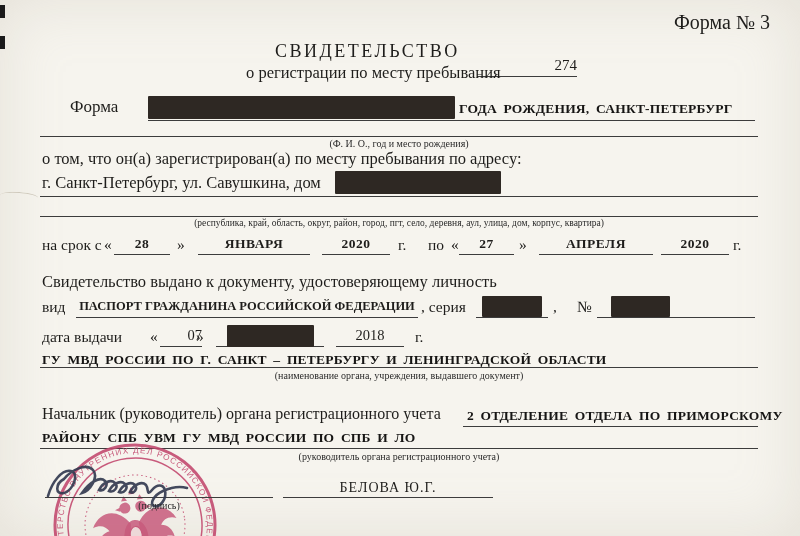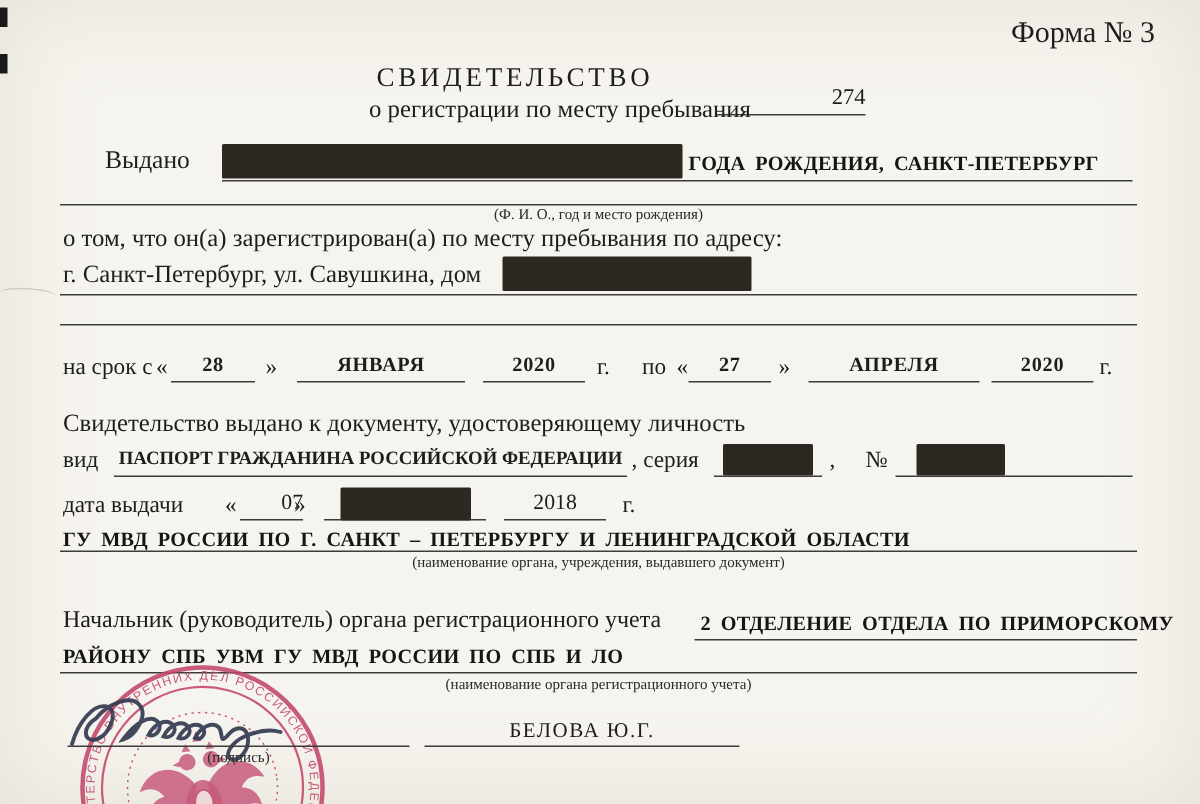--- a/index.html
+++ b/index.html
@@ -15,21 +15,21 @@
   .t15{font-size:15.5px;}
   .cap{font-size:10px;color:#2a2a2a;text-align:center;}
   .cap9{font-size:9.5px;color:#2a2a2a;text-align:center;}
   .boldup{font-weight:bold;font-size:13.5px;letter-spacing:.2px;word-spacing:3px;color:#161514;}
   .hline{position:absolute;height:0;border-top:1.4px solid #3c3c3c;}
   .cell{position:absolute;border-bottom:1.4px solid #3c3c3c;text-align:center;}
   .cell b{font-size:13.5px;letter-spacing:.5px;}
   .cell .reg{font-size:14.5px;font-weight:normal;}
   .bar{position:absolute;background:#2e2823;border-radius:1px;}
   .quote{font-size:15.5px;}
-  .title{font-size:18px;letter-spacing:2.5px;}
+  .title{font-size:18px;letter-spacing:2.5px;margin-left:24px;}
   .edge-mark{position:absolute;left:0;width:5px;background:#1a1a1a;}
   .scratch{position:absolute;left:0;top:192px;width:38px;height:8px;
     border-top:1.5px solid #cfc9bc;border-radius:50%;transform:rotate(4deg);}
   svg text{font-family:"Liberation Sans","DejaVu Sans",sans-serif;}
 </style>
 </head>
 <body>
 
 <div class="page">
 
@@ -72,35 +72,36 @@
   <div class="scratch"></div>
 
   <div class="abs" style="left:660px;top:11px;width:110px;text-align:right;font-size:20px;">Форма № 3</div>
 
   <div class="abs title" style="left:251px;top:41px;">СВИДЕТЕЛЬСТВО</div>
   <div class="cell" style="left:477px;top:56px;width:100px;height:20px;text-align:right;">
     <span style="font-size:15px;padding-left:9px;">274</span>
   </div>
   <div class="abs t16" style="left:246px;top:63px;">о регистрации по месту пребывания</div>
 
-  <div class="abs" style="left:70px;top:97px;font-size:17px;">Выдано</div>
+  <div class="abs" style="left:70px;top:97px;font-size:17px;">Форма</div>
   <div class="bar" style="left:148px;top:96px;width:307px;height:23px;"></div>
   <div class="abs boldup" style="left:459px;top:101px;">ГОДА РОЖДЕНИЯ, САНКТ-ПЕТЕРБУРГ</div>
   <div class="hline" style="left:148px;top:120px;width:607px;"></div>
 
   <div class="hline" style="left:40px;top:136px;width:718px;"></div>
   <div class="abs cap" style="left:40px;top:138px;width:718px;">(Ф. И. О., год и место рождения)</div>
 
   <div class="abs t16" style="left:42px;top:149px;">о том, что он(а) зарегистрирован(а) по месту пребывания по адресу:</div>
 
   <div class="abs t16" style="left:42px;top:173px;">г. Санкт-Петербург, ул. Савушкина, дом</div>
   <div class="bar" style="left:335px;top:171px;width:166px;height:23px;"></div>
   <div class="hline" style="left:40px;top:196px;width:718px;"></div>
 
   <div class="hline" style="left:40px;top:216px;width:718px;"></div>
+  <div class="abs cap9" style="left:40px;top:218px;width:718px;">(республика, край, область, округ, район, город, пгт, село, деревня, аул, улица, дом, корпус, квартира)</div>
 
   <div class="abs t15" style="left:42px;top:236px;">на срок с</div>
   <span class="abs quote" style="left:104px;top:236px;">«</span>
   <div class="cell" style="left:114px;top:234px;width:56px;height:20px;">
     <b>28</b>
   </div>
   <span class="abs quote" style="left:177px;top:236px;">»</span>
   <div class="cell" style="left:198px;top:234px;width:112px;height:20px;">
     <b>ЯНВАРЯ</b>
   </div>
@@ -151,21 +152,21 @@
 
   <div class="abs boldup" style="left:42px;top:352px;">ГУ МВД РОССИИ ПО Г. САНКТ – ПЕТЕРБУРГУ И ЛЕНИНГРАДСКОЙ ОБЛАСТИ</div>
   <div class="hline" style="left:40px;top:367px;width:718px;"></div>
   <div class="abs cap" style="left:40px;top:370px;width:718px;">(наименование органа, учреждения, выдавшего документ)</div>
 
   <div class="abs" style="left:42px;top:405px;font-size:16px;">Начальник (руководитель) органа регистрационного учета</div>
   <div class="abs boldup" style="left:467px;top:408px;">2 ОТДЕЛЕНИЕ ОТДЕЛА  ПО ПРИМОРСКОМУ</div>
   <div class="hline" style="left:463px;top:426px;width:295px;"></div>
   <div class="abs boldup" style="left:42px;top:430px;">РАЙОНУ СПБ УВМ  ГУ  МВД РОССИИ  ПО СПБ  И  ЛО</div>
   <div class="hline" style="left:40px;top:448px;width:718px;"></div>
-  <div class="abs cap" style="left:40px;top:451px;width:718px;">(наименование органа регистрационного учета)</div>
+  <div class="abs cap" style="left:40px;top:451px;width:718px;">(руководитель органа регистрационного учета)</div>
 
   <svg class="abs" style="left:42px;top:456px;z-index:3;" width="212" height="55" viewBox="0 0 212 55">
     <path d="M6,40 C10,26 20,13 29,15 C38,17 31,35 22,37 C13,39 13,28 22,23
              C30,13 45,7 51,14 C57,21 48,35 40,37 C48,26 58,20 63,25 C67,29 62,36 57,34
              C61,26 69,23 73,27 C77,31 72,37 67,35 C71,27 79,24 83,28 C87,32 82,38 77,36
              C81,28 89,25 93,29 C96,33 92,38 88,36 C92,28 100,25 104,29 C107,33 104,41 110,34
              C115,28 121,28 123,34 C125,43 118,52 112,50 C107,48 112,39 121,35 C130,31 138,30 145,32" fill="none" stroke="#333b50" stroke-width="2.6" stroke-linecap="round" opacity=".92"></path>
   </svg>
   <div class="hline" style="left:45px;top:497px;width:228px;z-index:2;"></div>
   <div class="abs cap" style="left:45px;top:500px;width:228px;z-index:3;">(подпись)</div>

